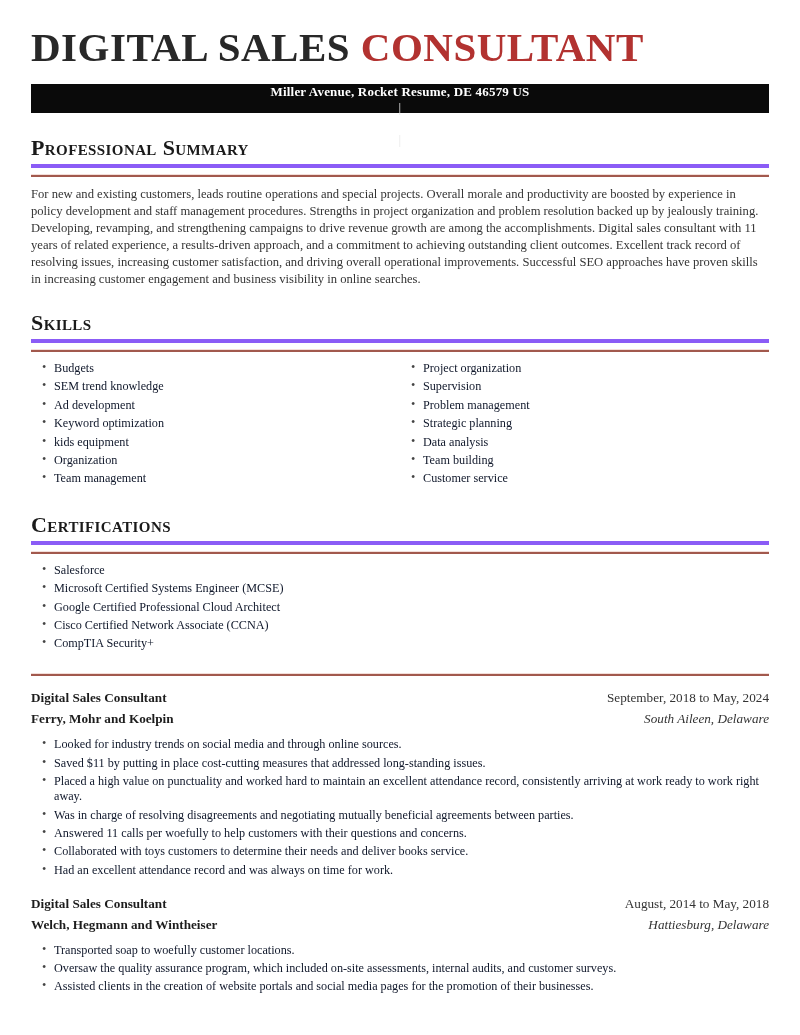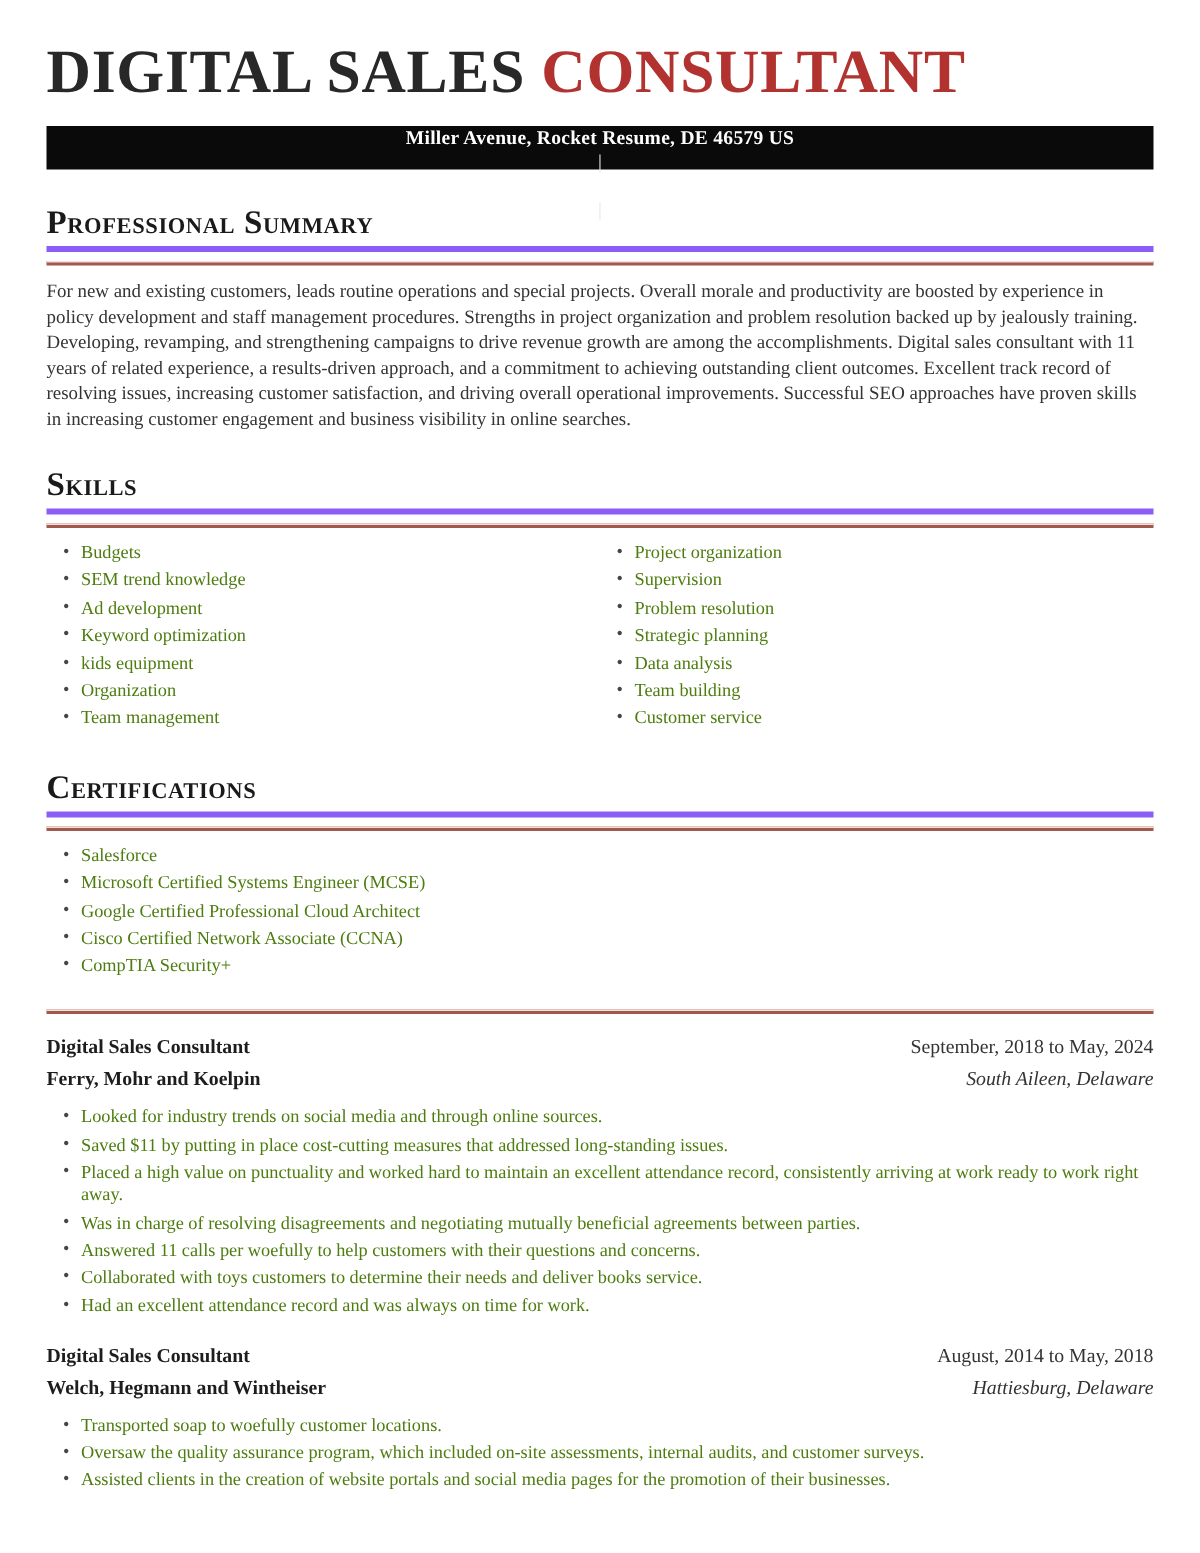--- a/index.html
+++ b/index.html
@@ -26,21 +26,21 @@
   .section { margin-top:22px; }
   .sec-heading {
     margin:0; font-size:22px; font-weight:700; font-variant:small-caps;
     letter-spacing:0.4px; color:#1a1a1a;
     border-bottom:4px solid #8b5cf6; padding-bottom:3px;
   }
   .rule { height:2px; background:#a2594d; border-top:1px solid #f3ded9; margin-top:6px; }
 
   .summary-text { margin:9px 0 0 0; font-size:12.6px; line-height:1.35; color:#343434; }
 
-  ul.plain { list-style:none; margin:9px 0 0 0; padding:0; font-size:12.2px; color:#4d7c0f; }
+  ul.plain { list-style:none; margin:9px 0 0 0; padding:0; font-size:12.2px; color:#0f172a; }
   ul.plain li { position:relative; padding-left:23px; margin-bottom:3.4px; line-height:1.23; }
   ul.plain li::before { content:"\2022"; position:absolute; left:11px; top:-1px; color:#444; }
 
   .skills-grid { display:flex; }
   .skills-col { width:50%; }
 
   
   .job { margin-top:14px; }
   .job-row { display:flex; justify-content:space-between; align-items:baseline; font-size:13.2px; }
   .job-row + .job-row { margin-top:5px;align-items:center; }
@@ -82,21 +82,21 @@
           <li>Keyword optimization</li>
           <li>kids equipment</li>
           <li>Organization</li>
           <li>Team management</li>
         </ul>
       </div>
       <div class="skills-col">
         <ul class="plain">
           <li>Project organization</li>
           <li>Supervision</li>
-          <li>Problem resolution</li>
+          <li>Problem management</li>
           <li>Strategic planning</li>
           <li>Data analysis</li>
           <li>Team building</li>
           <li>Customer service</li>
         </ul>
       </div>
     </div>
   </div>
 
   <div class="section">

